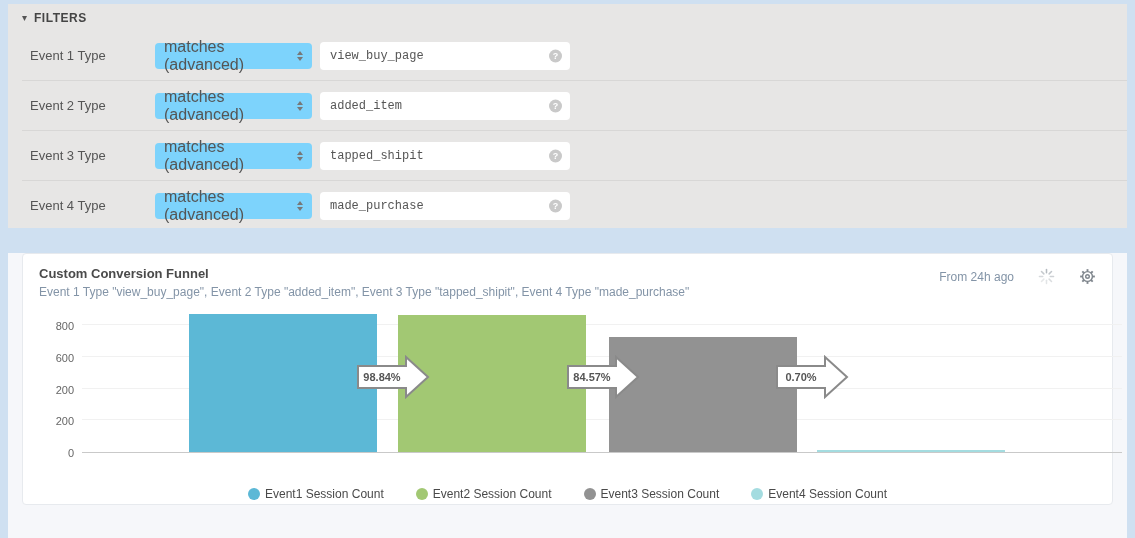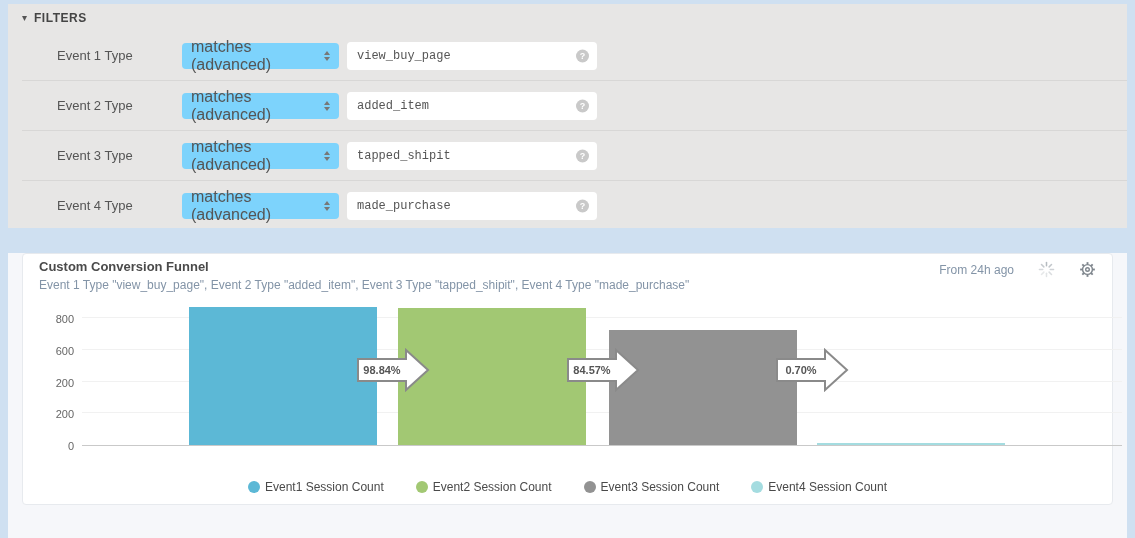--- a/index.html
+++ b/index.html
@@ -10,21 +10,21 @@
     font-family: "Liberation Sans", sans-serif;
     overflow: hidden;
   }
   .app { position:absolute; left:8px; top:4px; width:1119px; height:518px; }
 
   
   .filters-section { background:#e7e6e5; height:224px; overflow:hidden; }
   .filters-header { height:27px; display:flex; align-items:center; padding-left:14px; cursor:pointer; }
   .caret { font-size:10px; color:#555; margin-right:7px; line-height:1; }
   .filters-title { font-size:12px; font-weight:bold; color:#454545; letter-spacing:0.5px; }
-  .filter-row { height:49px; display:flex; align-items:center;padding-left:27px; }
+  .filter-row { height:49px; display:flex; align-items:center; }
   .row-divider { height:1px; background:#d8d7d6; margin:0 0 0 14px; }
   .filter-label { margin-left:22px; width:125px; font-size:13px; color:#555; }
   .select-box {
     width:157px; height:26px; background:#7dd3fc; border-radius:4px;
     display:flex; align-items:center; justify-content:space-between;
     padding:0 9px; font-size:16px; color:#555; cursor:pointer;
   }
   .stepper { display:flex; flex-direction:column; gap:2px; align-items:center; }
   .stepper i { display:block; width:0; height:0; border-left:3.5px solid transparent; border-right:3.5px solid transparent; }
   .stepper .up { border-bottom:4px solid #777; }
@@ -39,21 +39,21 @@
     position:absolute; right:8px; top:50%; transform:translateY(-50%);
     width:13px; height:13px; border-radius:50%; background:#c9c9c9;
     color:#fff; font-size:9px; font-weight:bold; display:flex;
     align-items:center; justify-content:center; cursor:pointer;
   }
 
   
   .main-section { background:#f6f7fa; height:294px; }
   .panel {
     width:1091px; height:252px; margin:25px auto 0; background:#fff;
-    border:1px solid #e7eaee; border-radius:4px; padding:5px 16px 0;
+    border:1px solid #e7eaee; border-radius:4px; padding:12px 16px 0;
   }
   .panel-head { display:flex; justify-content:space-between; align-items:flex-start; }
   .panel-title { font-size:13px; font-weight:bold; color:#4a4a4a; }
   .panel-subtitle { font-size:12px; color:#8394a7; margin-top:4px; }
   .panel-meta { display:flex; align-items:center; gap:24px; margin-top:2px; }
   .timeframe { font-size:12px; color:#8394a7; white-space:nowrap; }
   .meta-icon { width:17px; height:17px; display:block; cursor:pointer; }
 
   .chart-wrap { position:relative; height:152px; margin-top:16px; }
   .plot { position:absolute; left:43px; top:0; width:1040px; height:138px; border-bottom:1px solid #c9c9c9; }

